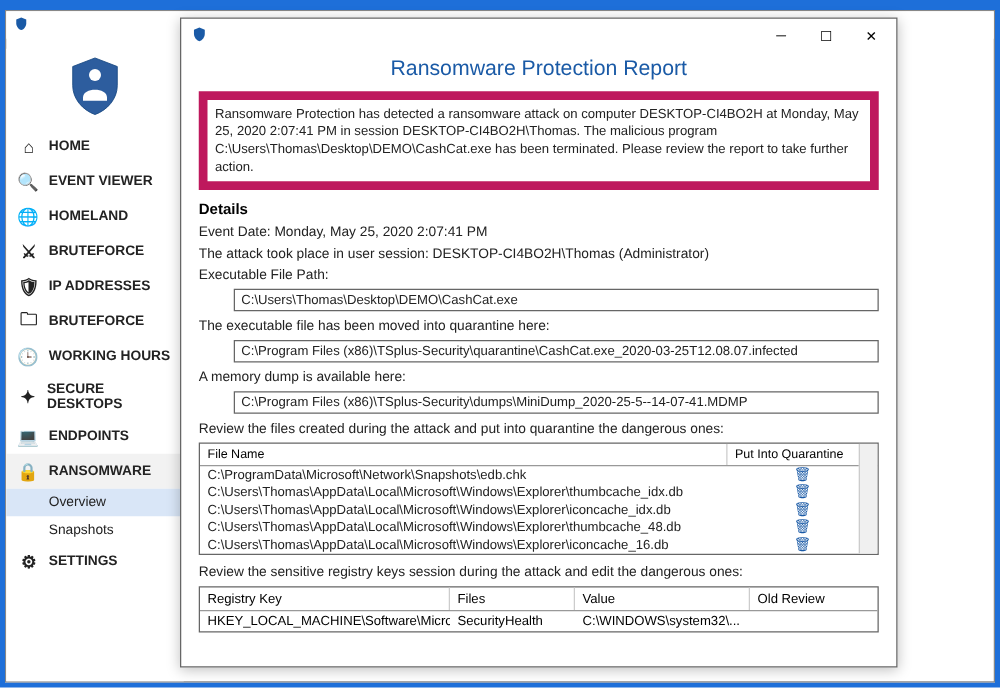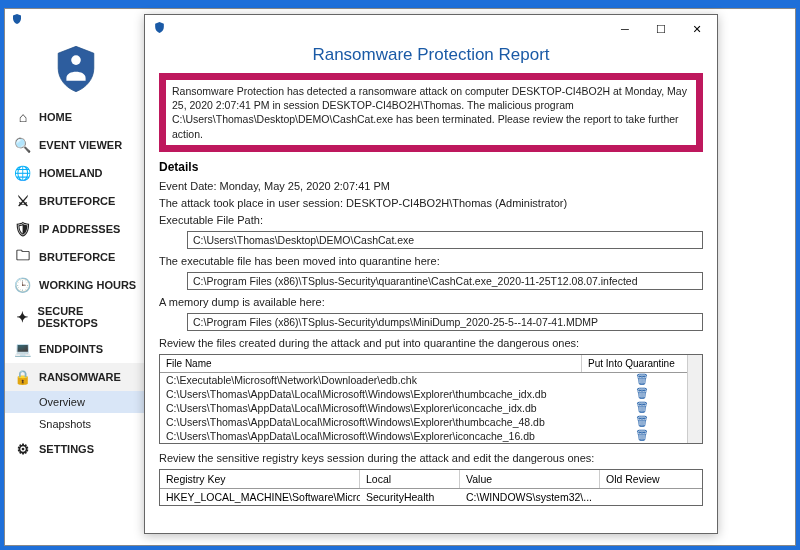--- a/index.html
+++ b/index.html
@@ -142,33 +142,33 @@
   </div>
   <div class="rpt-body">
     <div class="rpt-title">Ransomware Protection Report</div>
     <div class="summary-box">Ransomware Protection has detected a ransomware attack on computer DESKTOP-CI4BO2H at Monday, May 25, 2020 2:07:41 PM in session DESKTOP-CI4BO2H\Thomas. The malicious program C:\Users\Thomas\Desktop\DEMO\CashCat.exe has been terminated. Please review the report to take further action.</div>
     <div class="details-h">Details</div>
     <div class="line indented">Event Date: Monday, May 25, 2020 2:07:41 PM</div>
     <div class="line indented">The attack took place in user session: DESKTOP-CI4BO2H\Thomas (Administrator)</div>
     <div class="line indented">Executable File Path:</div>
     <div class="path-box">C:\Users\Thomas\Desktop\DEMO\CashCat.exe</div>
     <div class="line indented">The executable file has been moved into quarantine here:</div>
-    <div class="path-box">C:\Program Files (x86)\TSplus-Security\quarantine\CashCat.exe_2020-11-25T12.08.07.infected</div>
+    <div class="path-box">C:\Program Files (x86)\TSplus-Security\quarantine\CashCat.exe_2020-03-25T12.08.07.infected</div>
     <div class="line indented">A memory dump is available here:</div>
     <div class="path-box">C:\Program Files (x86)\TSplus-Security\dumps\MiniDump_2020-25-5--14-07-41.MDMP</div>
     <div class="line indented">Review the files created during the attack and put into quarantine the dangerous ones:</div>
 
     <div class="files-frame">
       <div class="files-header">
         <div class="col-name">File Name</div>
         <div class="col-q">Put Into Quarantine</div>
       </div>
       <div id="files-rows">
           <div class="file-row">
-            <div class="fname">C:\Executable\Microsoft\Network\Downloader\edb.chk</div>
+            <div class="fname">C:\ProgramData\Microsoft\Network\Snapshots\edb.chk</div>
             <div class="trash">🗑</div>
           </div>
           <div class="file-row">
             <div class="fname">C:\Users\Thomas\AppData\Local\Microsoft\Windows\Explorer\thumbcache_idx.db</div>
             <div class="trash">🗑</div>
           </div>
           <div class="file-row">
             <div class="fname">C:\Users\Thomas\AppData\Local\Microsoft\Windows\Explorer\iconcache_idx.db</div>
             <div class="trash">🗑</div>
           </div>
@@ -181,21 +181,21 @@
             <div class="trash">🗑</div>
           </div>
         </div>
       <div class="scroll-hint"></div>
     </div>
 
     <div class="line indented" style="margin-top:8px">Review the sensitive registry keys session during the attack and edit the dangerous ones:</div>
     <div class="reg-frame">
       <div class="reg-header">
         <div class="col-rk">Registry Key</div>
-        <div class="col-rn">Local</div>
+        <div class="col-rn">Files</div>
         <div class="col-rv">Value</div>
         <div class="col-ro">Old Review</div>
       </div>
       <div id="reg-rows">
           <div class="reg-row">
             <div class="col-rk">HKEY_LOCAL_MACHINE\Software\Microsoft\Windows\...</div>
             <div class="col-rn">SecurityHealth</div>
             <div class="col-rv">C:\WINDOWS\system32\...</div>
             <div class="col-ro"></div>
           </div>

